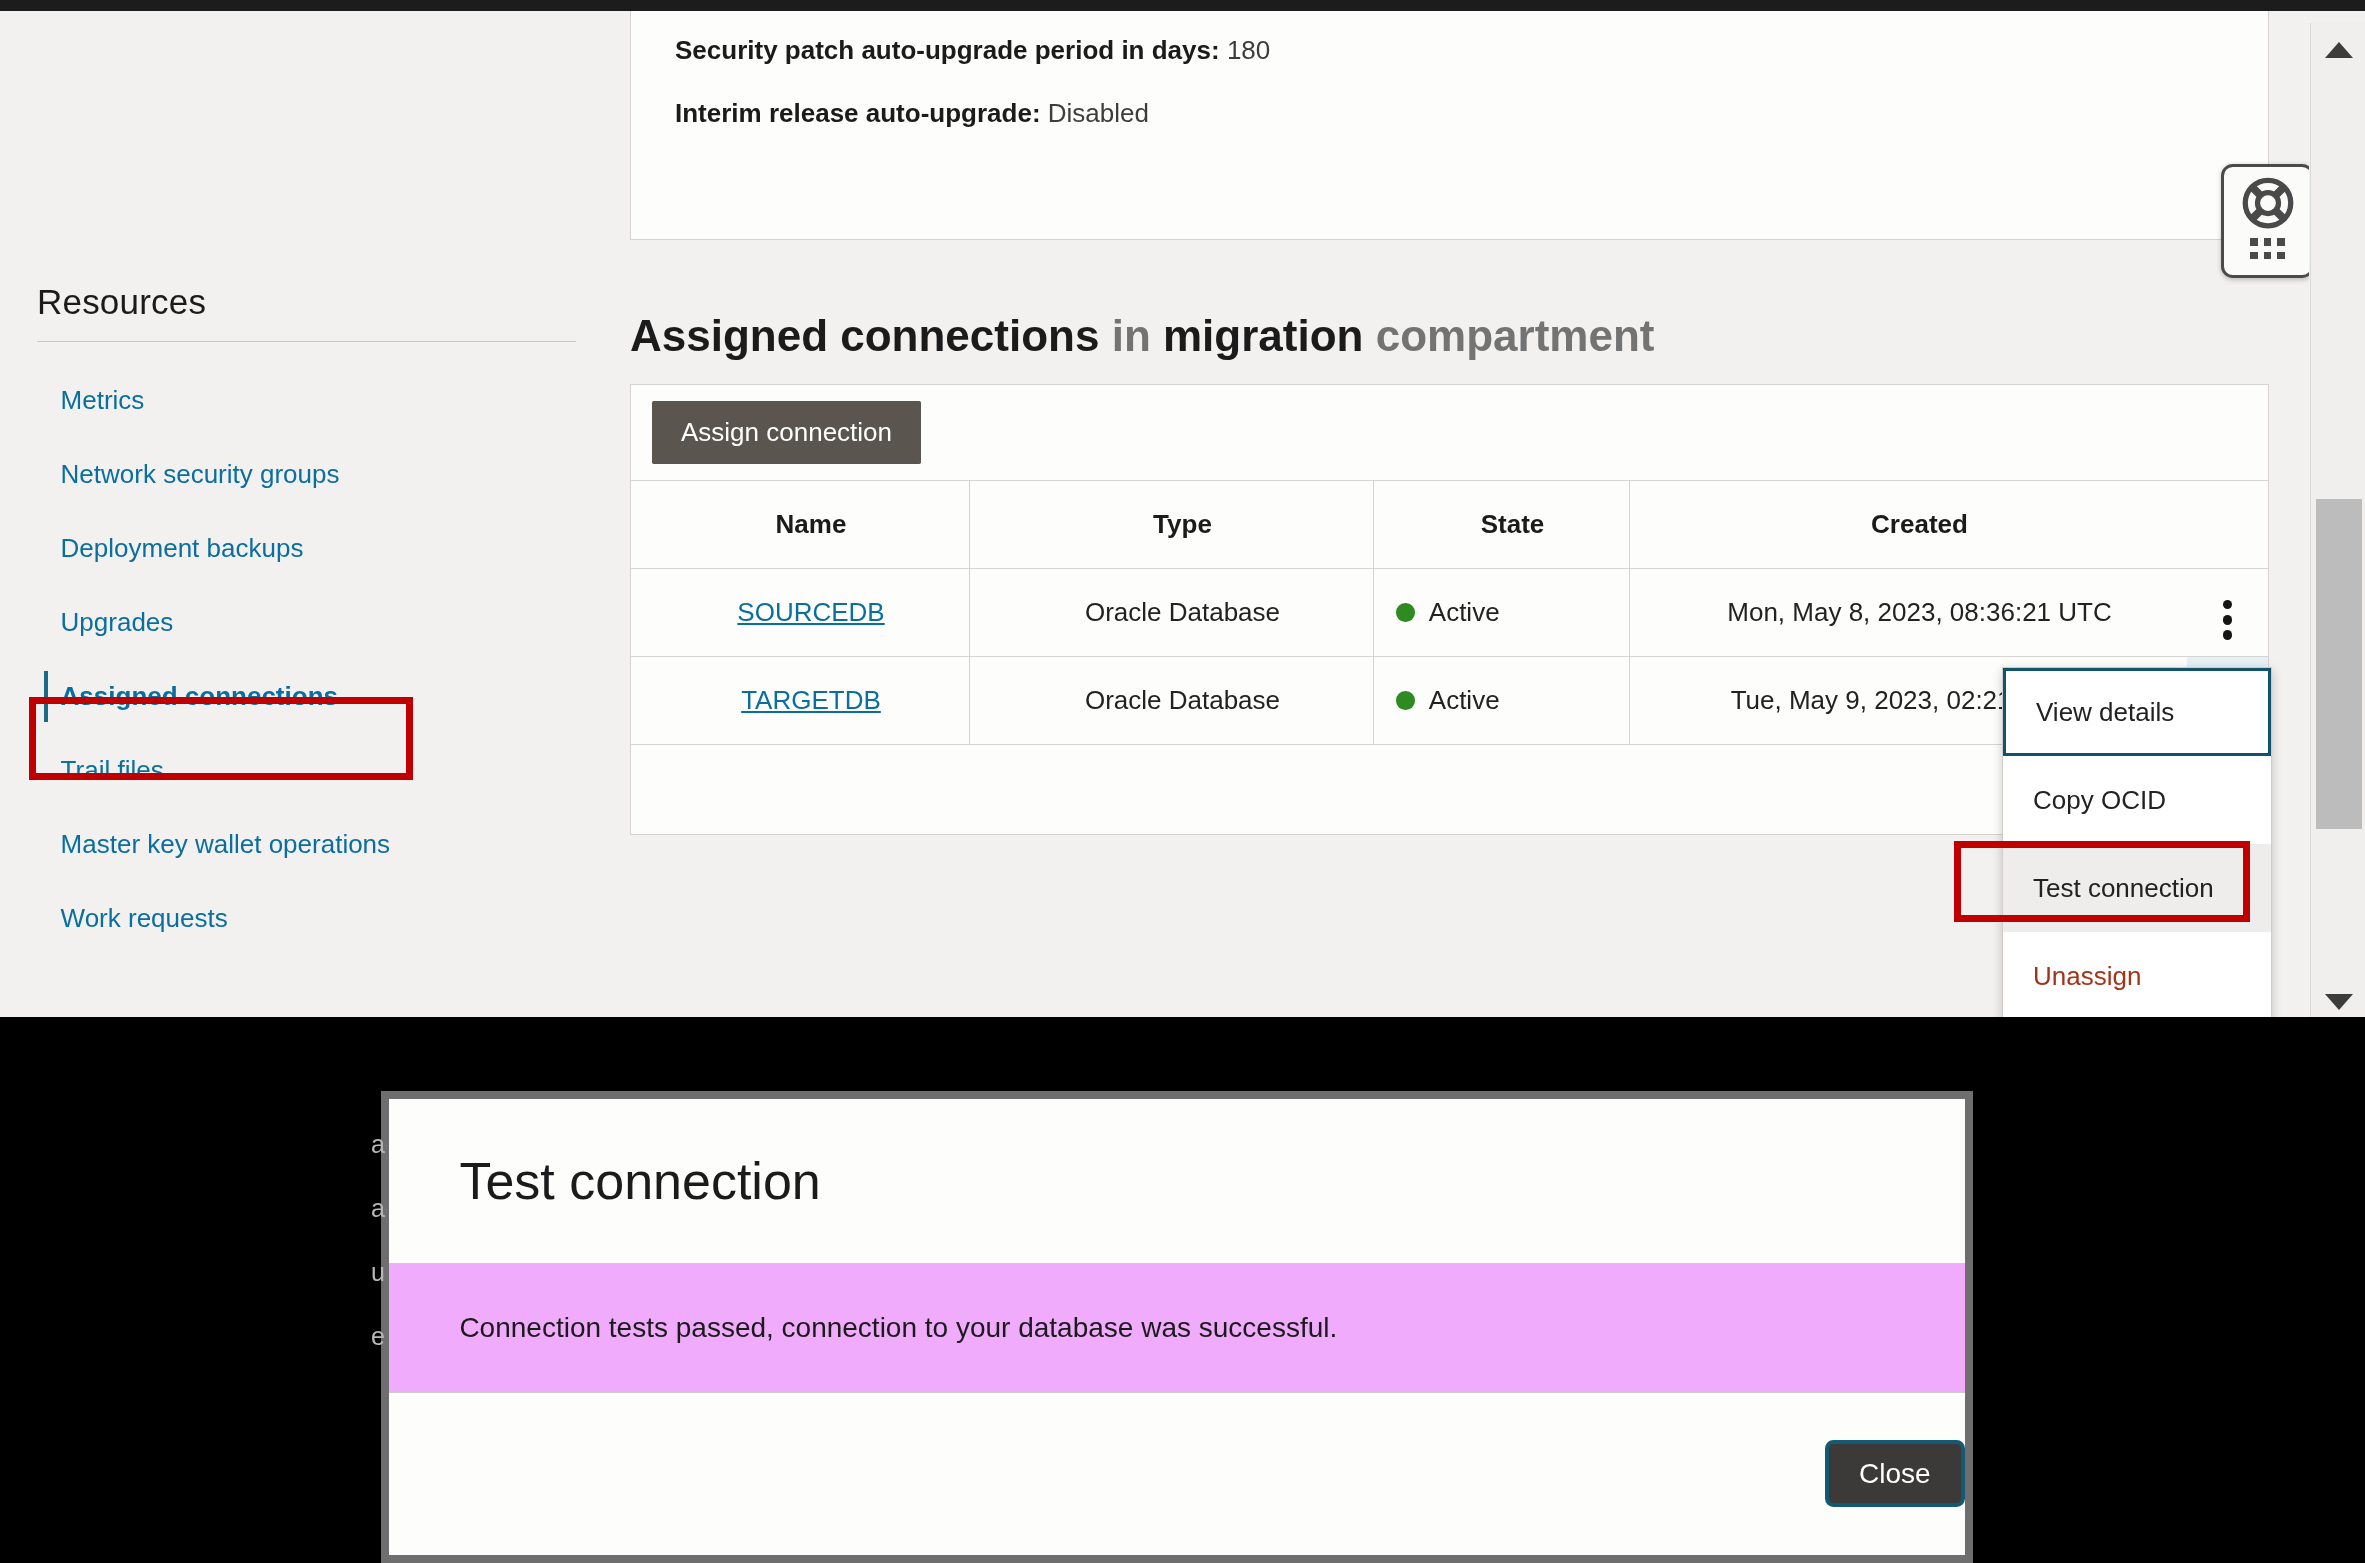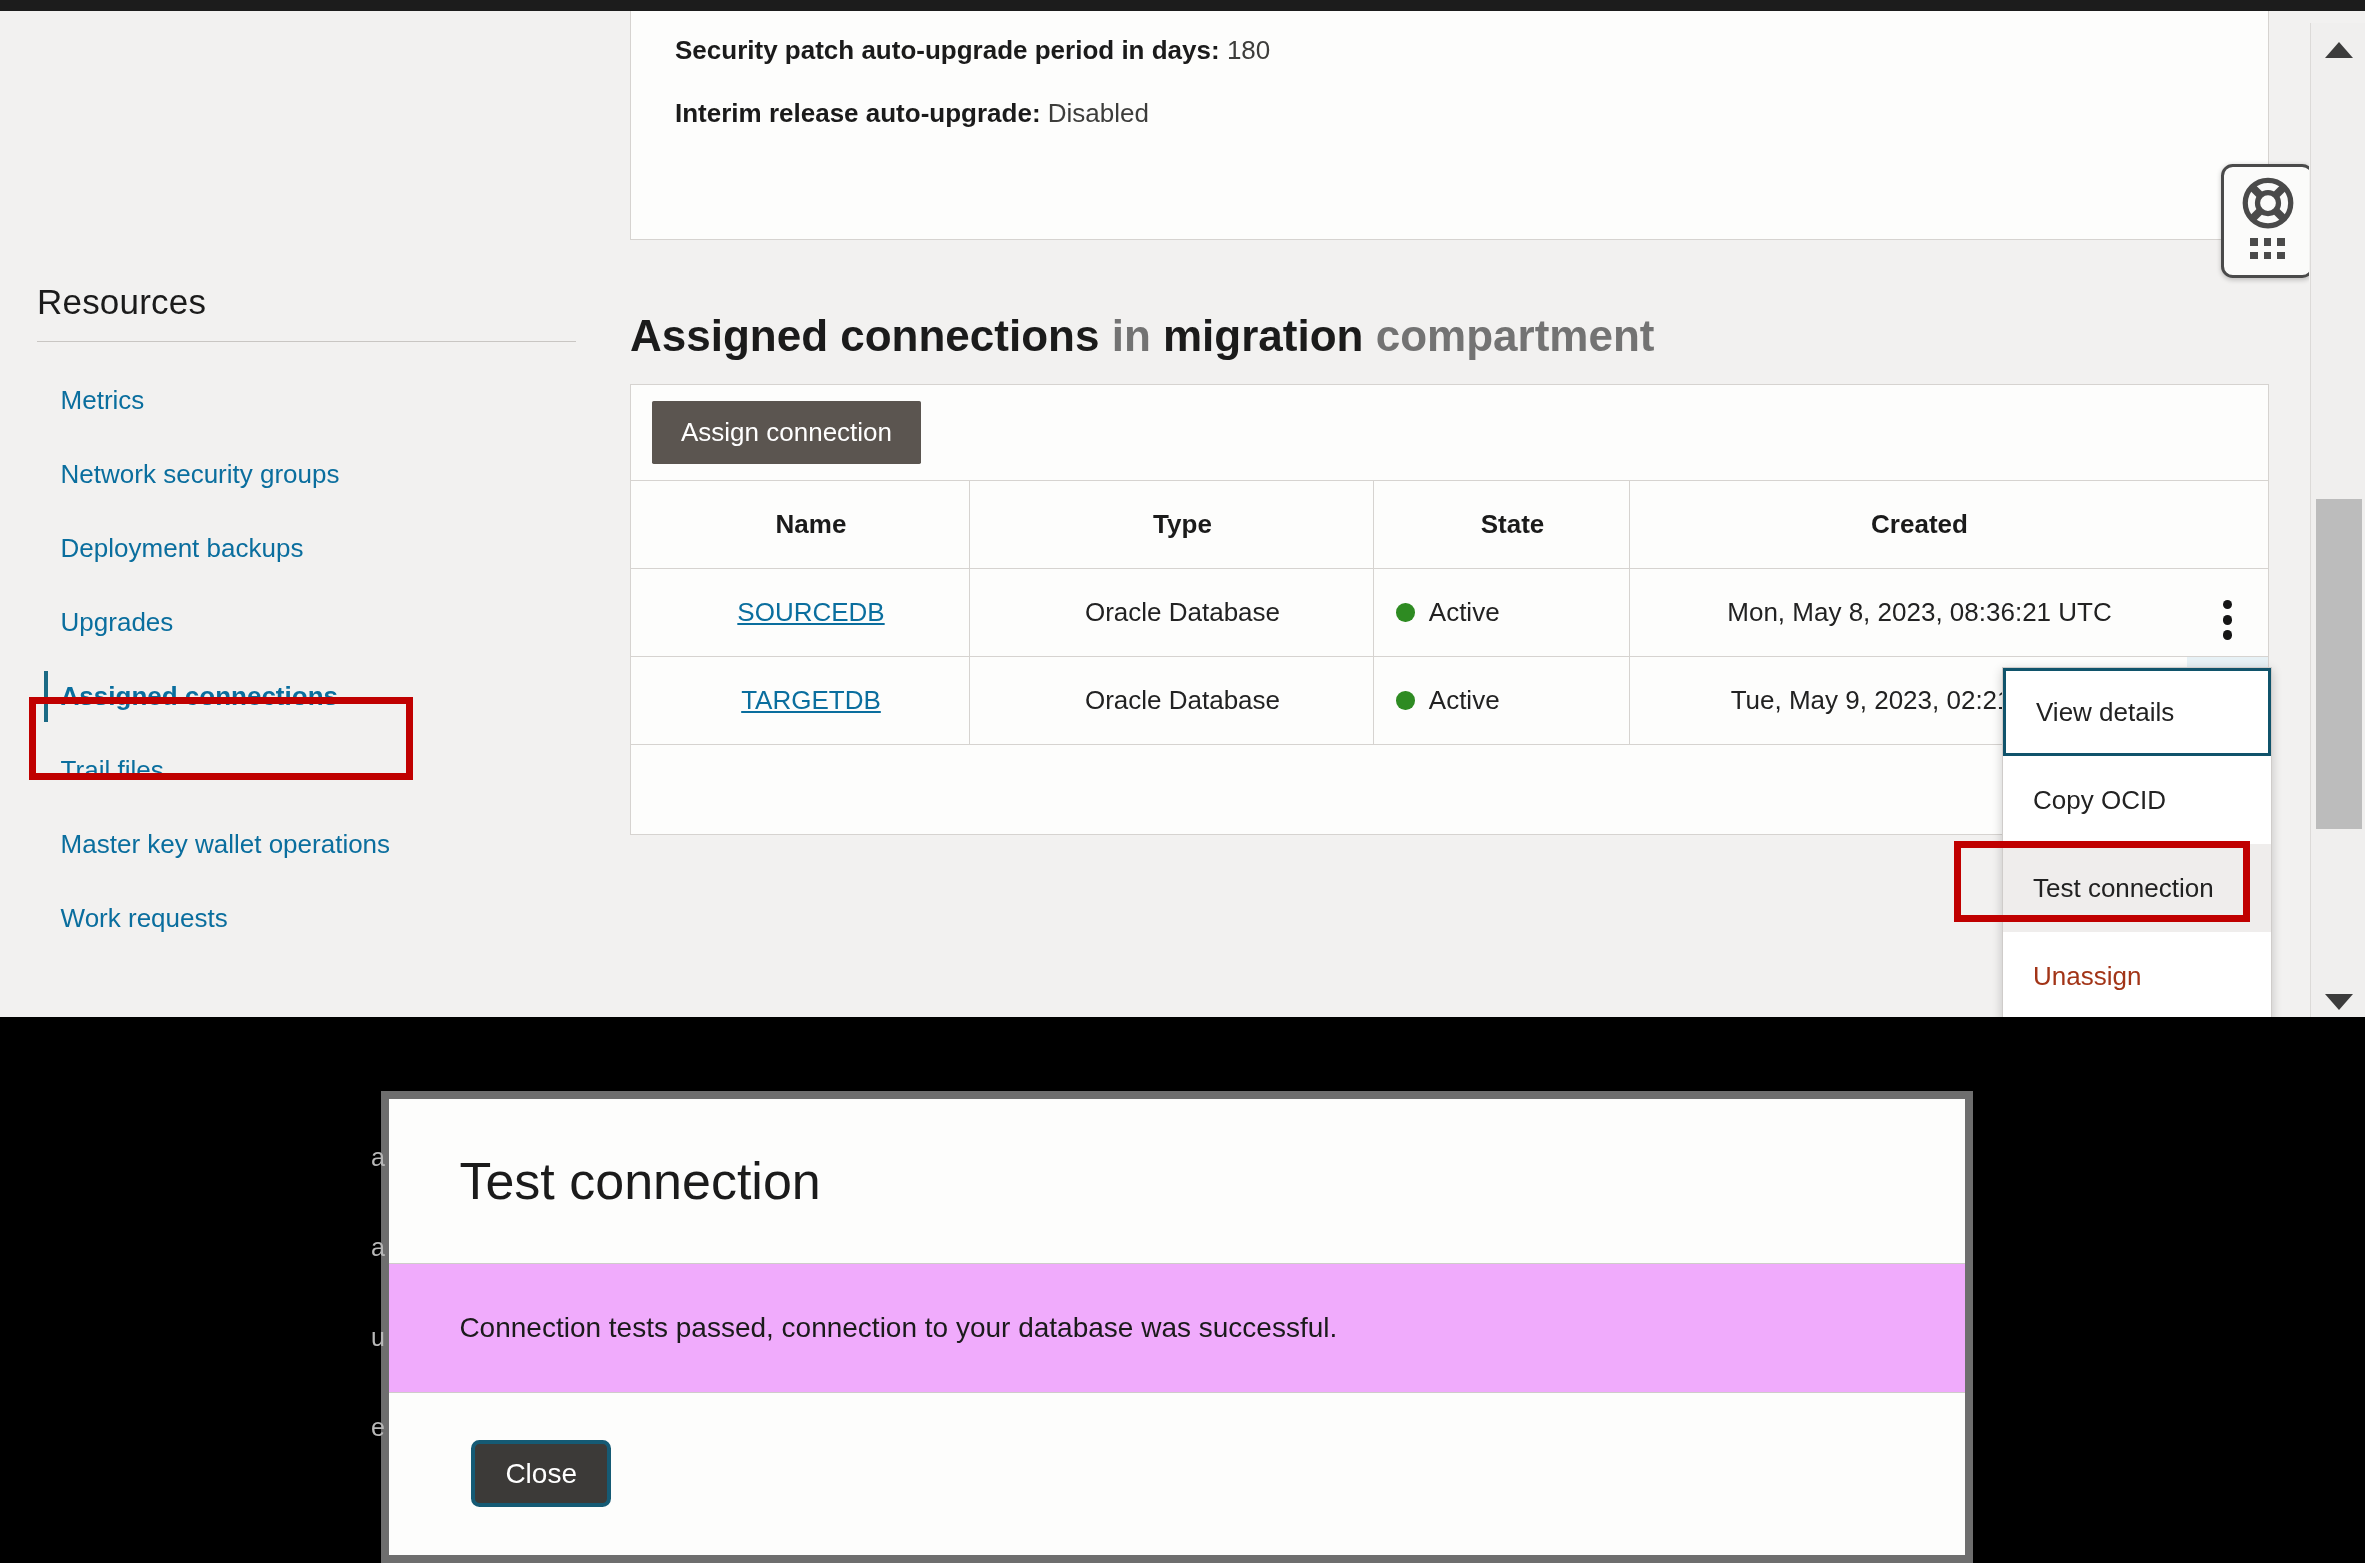--- a/index.html
+++ b/index.html
@@ -187,29 +187,29 @@
   .modal-head{
     height:165px;display:flex;align-items:center;padding-left:70px;
     border-bottom:0.8px solid #cfcccA;box-sizing:border-box;
   }
   .modal-title{font-size:52px;color:#1b1b1b;}
   .modal-body{
     background:#f0abfc;flex:1;display:flex;align-items:center;padding-left:70px;
     border-bottom:0.8px solid #cfcccA;box-sizing:border-box;
     font-size:28px;color:#1b1b1b;
   }
-  .modal-foot{height:162px;display:flex;align-items:center;padding-left:82px;}
+  .modal-foot{height:162px;display:flex;align-items:center;padding-left:82px;justify-content:flex-end;}
   .btn-close{
     background:#3c3a38;color:#fff;border:4.2px solid #155a74;border-radius:8.4px;
     font-family:inherit;font-size:28px;padding:13.5px 30px;cursor:pointer;
   }
   
   .ghost-text{
     position:absolute;left:371px;top:1112px;width:25px;color:#b8b8b8;
-    font-size:25px;line-height:90px;z-index:1;
+    font-size:25px;line-height:64px;z-index:1;
   }
 </style>
 </head>
 <body>
 
 <div class="viewport">
   <div class="page-canvas">
 
     <section class="details-panel">
       <div class="detail-line dl1">

